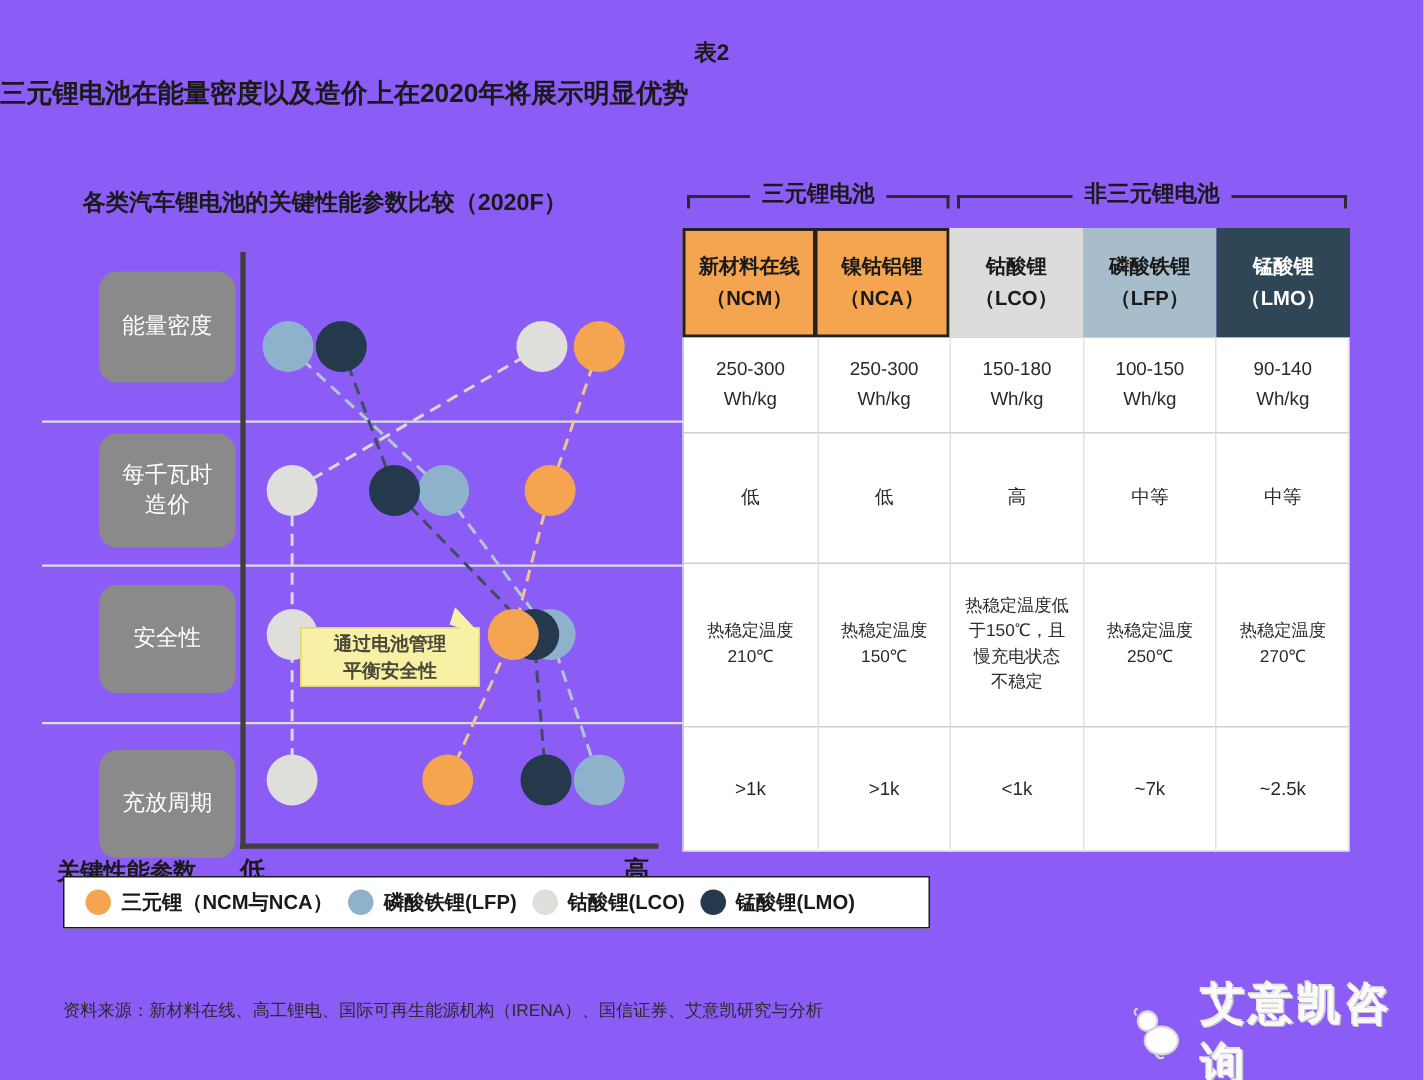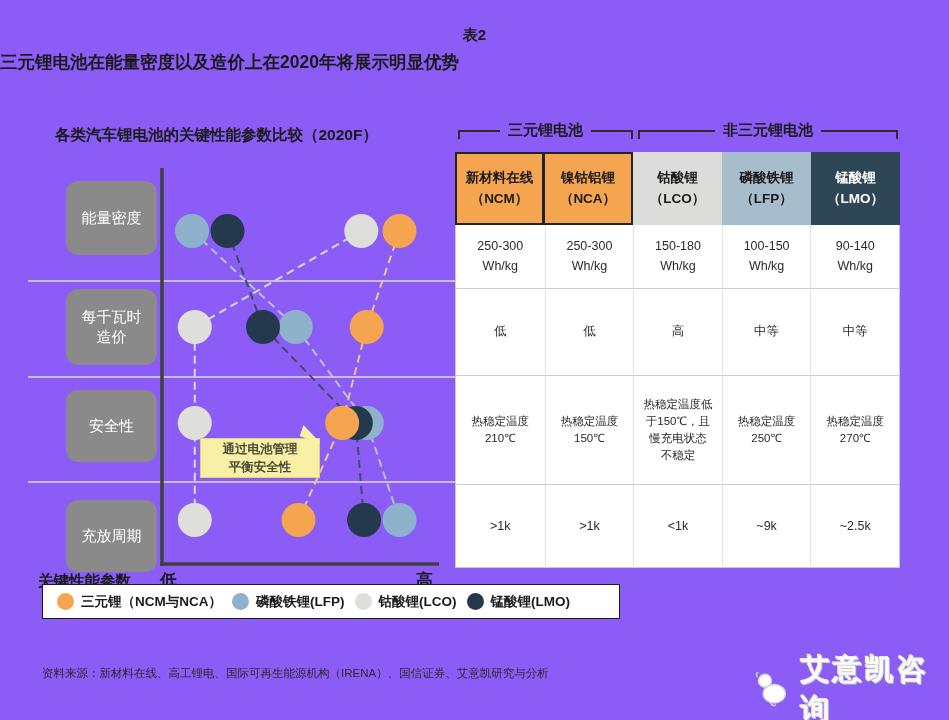--- a/index.html
+++ b/index.html
@@ -23,21 +23,21 @@
     text-align:center; line-height:1.35;margin-left:16px;
   }
   #param-0 { top:181px; height:74px; }
   #param-1 { top:289px; height:76px; }
   #param-2 { top:390px; height:72px; }
   #param-3 { top:500px; height:72px; }
 
   #chart-svg { top:160px; left:20px; }
 
   #callout {
-    top:438px; left:200px; width:120px; height:40px; background:#f8f0a4;
+    top:418px; left:200px; width:120px; height:40px; background:#f8f0a4;
     border:1px solid #e3d27c; font-size:12.5px; font-weight:bold; color:#4a4a3a;
     display:flex; align-items:center; justify-content:center; text-align:center; line-height:1.45;
     z-index:5;
   }
   #callout-pointer {
     position:absolute; top:-11px; right:-4px; width:0; height:0;
     border-left:22px solid #f8f0a4; border-top:12px solid transparent;
     transform:rotate(18deg);
   }
   #axis-title { top:571px; left:38px;  font-size:15.5px; font-weight:bold;text-align:center; }
@@ -230,21 +230,21 @@
 慢充电状态
 不稳定</div>
       <div class="cell pre small">热稳定温度
 250℃</div>
       <div class="cell pre small">热稳定温度
 270℃</div>
 
       <div class="cell pre first-col">&gt;1k</div>
       <div class="cell pre">&gt;1k</div>
       <div class="cell pre">&lt;1k</div>
-      <div class="cell pre">~9k</div>
+      <div class="cell pre">~7k</div>
       <div class="cell pre">~2.5k</div>
     </div>
   </div>
 
   <div id="source-note" class="abs">资料来源：新材料在线、高工锂电、国际可再生能源机构（IRENA）、国信证券、艾意凯研究与分析</div>
 
   <div id="logo" class="abs">
     <svg width="44" height="40" viewBox="0 0 44 40">
       <circle cx="14" cy="10" r="7" fill="#ffffff" stroke="#d6d6d6" stroke-width="1.5"></circle>
       <ellipse cx="24" cy="24" rx="12" ry="10" fill="#ffffff" stroke="#d6d6d6" stroke-width="1.5"></ellipse>

